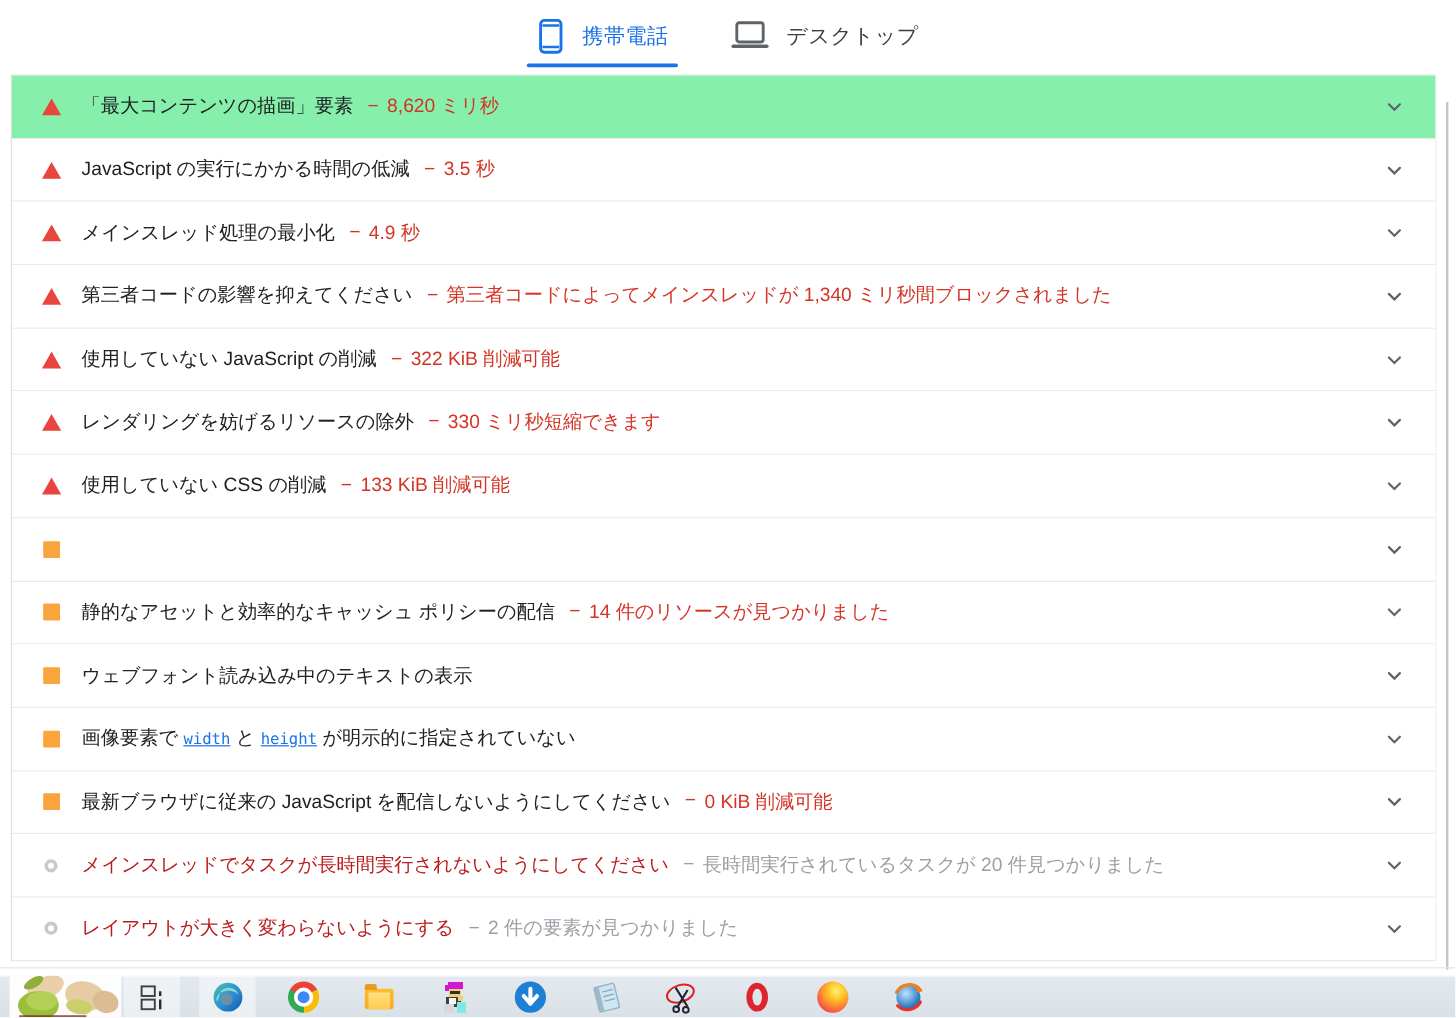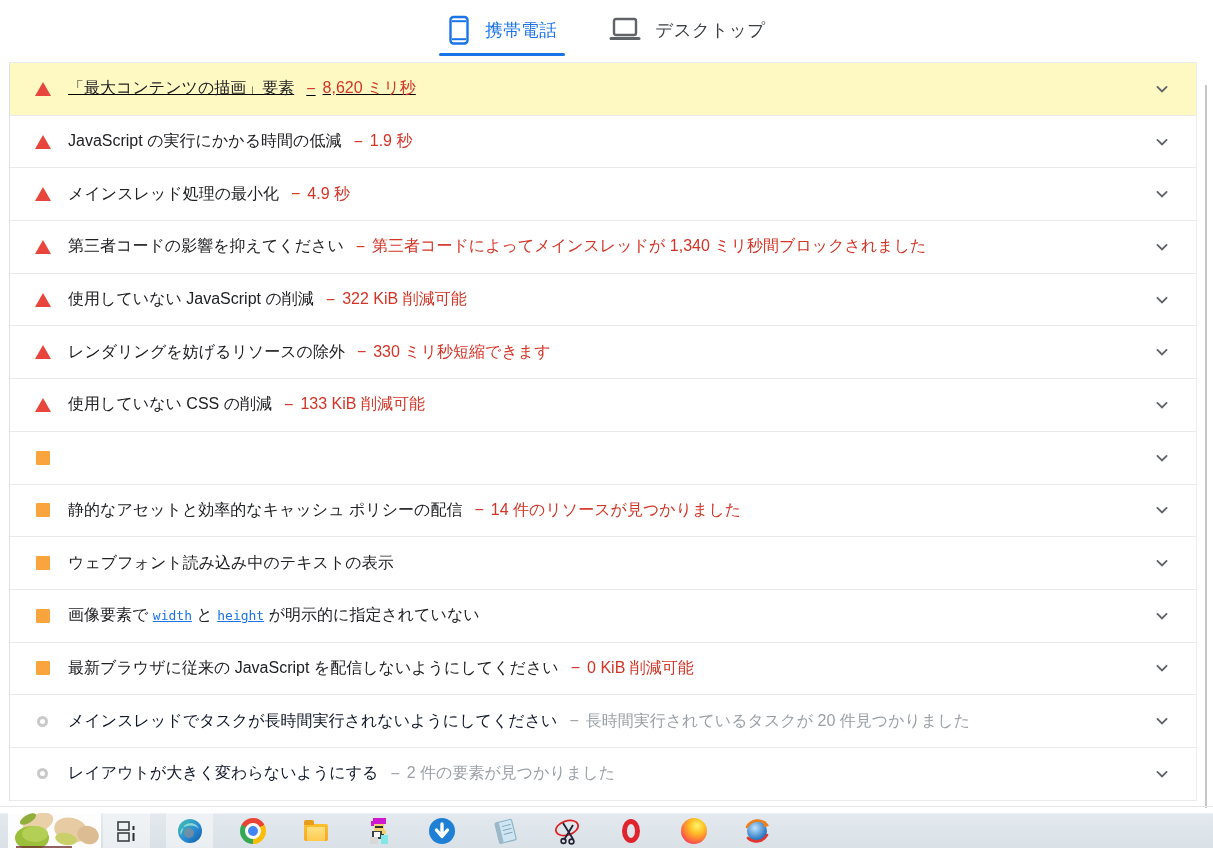--- a/index.html
+++ b/index.html
@@ -15,28 +15,28 @@
   .tab.inactive { color:#3c4043;font-family:Liberation Serif, serif; }
   .tab.active::after { content:''; position:absolute; left:-8px; right:-8px; bottom:-10px;
          height:3px; background:#1a73e8; border-radius:1.5px; }
 
   
   .audit-list { position:absolute; top:62px; left:9px; width:1188px;
                 border-left:1px solid #dfe1e5; border-right:1px solid #eceef0;
                 border-top:1px solid #e9eaec; background:#fff; }
   .audit-row { display:flex; align-items:center; height:52.7px;
                border-bottom:1px solid #e9eaec; padding:0 24px 0 24px; cursor:pointer; background:#fff; }
-  .audit-row.hovered { background:#fef9c3;text-decoration:underline; }
+  .audit-row.hovered { background:#86efac; }
   .sev-box { width:17px; display:flex; justify-content:center; align-items:center; margin-right:17px; flex:none; }
   .sev.fail { width:0; height:0; border-left:8.5px solid transparent; border-right:8.5px solid transparent;
               border-bottom:14.5px solid #e8453c; }
   .sev.average { width:14px; height:14px; background:#f9a43c; border-radius:1px; }
   .sev.info { width:11px; height:11px; border:3px solid #c9c9c9; border-radius:50%; background:#fff; }
   .row-title { font-size:16px; color:#202124; white-space:nowrap; }
-  .info-row .row-title { color:#0f172a; }
+  .info-row .row-title { color:#b91c1c; }
   .row-title .code { font-family:"DejaVu Sans Mono","Liberation Mono",monospace;
                      font-size:13px; color:#1a73e8;text-decoration:underline; }
   .row-dash { font-size:16px; color:#d33426; margin:0 7px 0 12px; white-space:nowrap; }
   .row-value { font-size:16px; color:#d33426; white-space:nowrap; }
   .info-row .row-dash, .info-row .row-value { color:#9aa0a6; }
   .chev { margin-left:auto; flex:none; width:20px; height:20px; }
 
   
   .scrollbar-thumb { position:absolute; left:1205px; top:85px; width:2px; height:723px; background:#c6c6c6; }
 
@@ -107,21 +107,21 @@
     <svg class="chev" viewBox="0 0 24 24">
       <path d="M6.5 9.5 L12 15 L17.5 9.5" fill="none" stroke="#5f6368" stroke-width="2.2" stroke-linecap="round"></path>
     </svg>
   </div>
       <div class="audit-row">
     <span class="sev-box">
           <span class="sev fail"></span>
         </span>
     <span class="row-title">JavaScript の実行にかかる時間の低減</span>
     <span class="row-dash">−</span>
-    <span class="row-value">1.9 秒</span>
+    <span class="row-value">3.5 秒</span>
     <svg class="chev" viewBox="0 0 24 24">
       <path d="M6.5 9.5 L12 15 L17.5 9.5" fill="none" stroke="#5f6368" stroke-width="2.2" stroke-linecap="round"></path>
     </svg>
   </div>
       <div class="audit-row">
     <span class="sev-box">
           <span class="sev fail"></span>
         </span>
     <span class="row-title">メインスレッド処理の最小化</span>
     <span class="row-dash">−</span>

